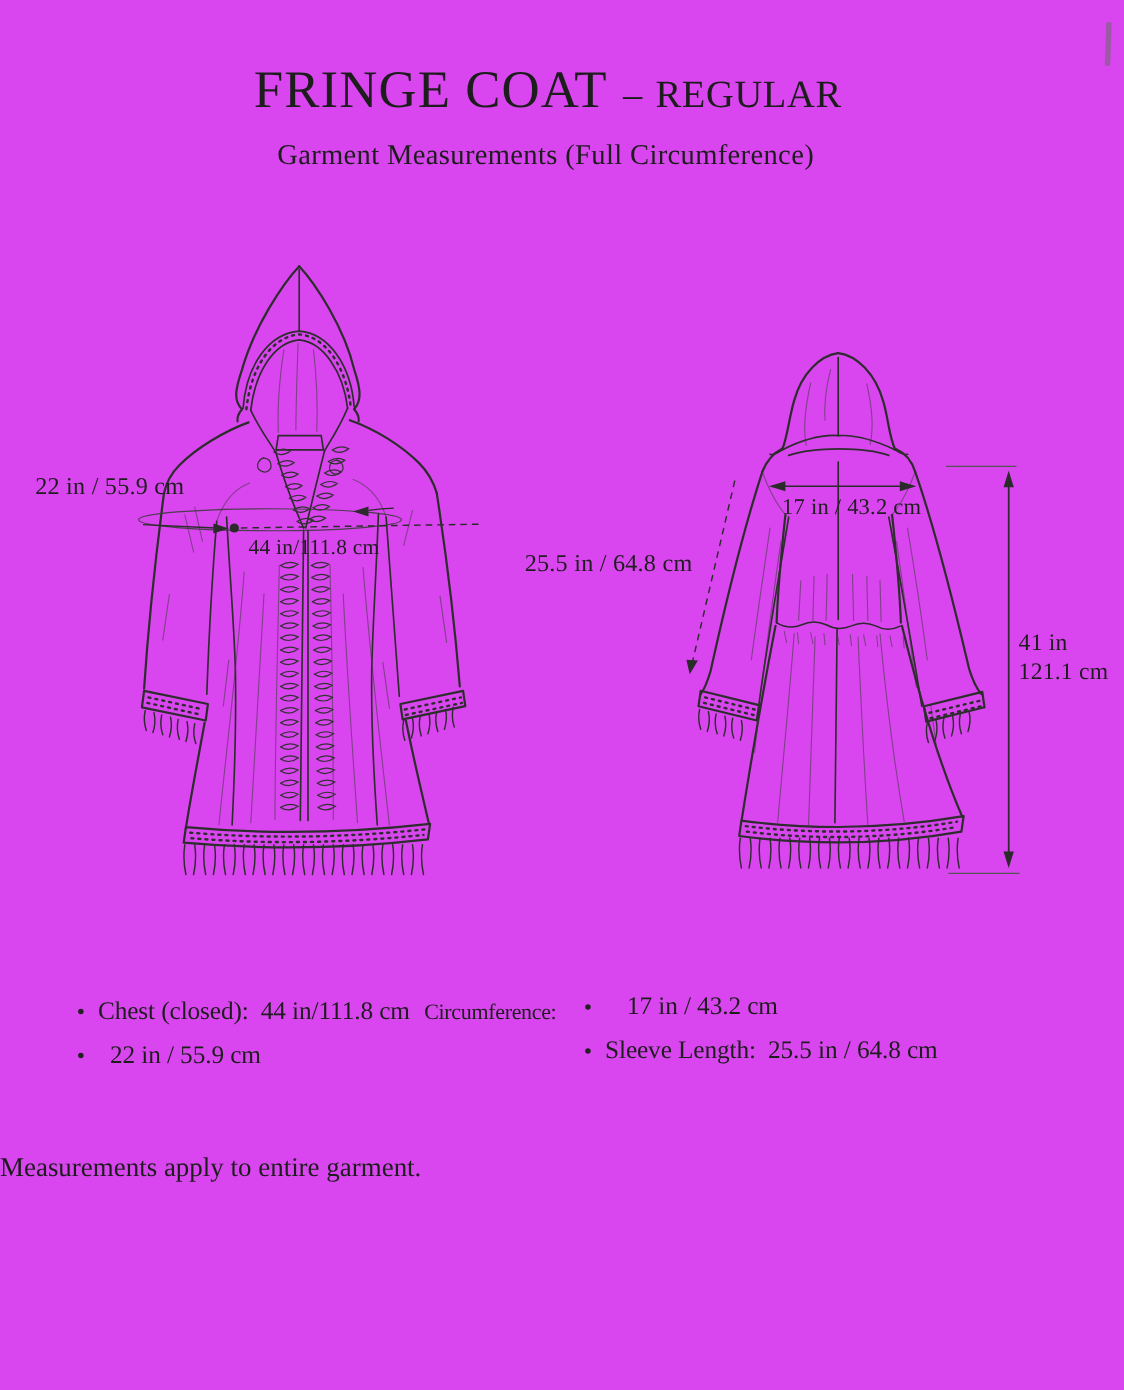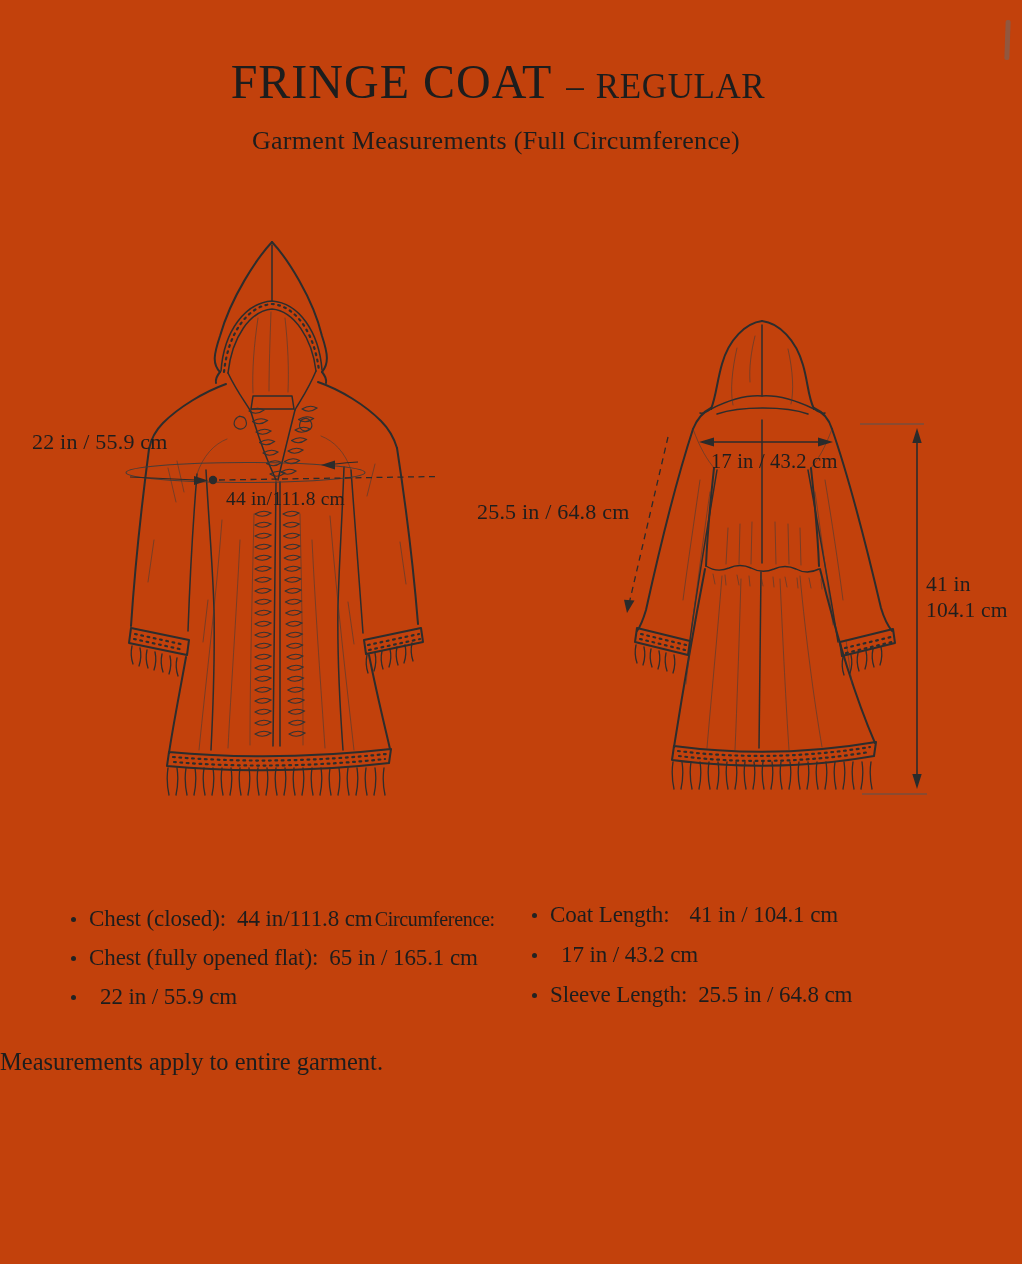--- a/index.html
+++ b/index.html
@@ -1,16 +1,16 @@
 <!DOCTYPE html>
 <html><head>
 <meta charset="utf-8">
 <style>
   html,body{margin:0;padding:0;background:#ffffff;}
-  .page{position:relative;width:1022px;height:1264px;background:#c2410c;
+  .page{position:relative;width:1022px;height:1264px;background:#d946ef;
         font-family:"Liberation Serif",serif;color:#1d1d1d;overflow:hidden;}
   .art{position:absolute;left:0;top:0;}
 
   
   .hdr{position:absolute;top:54px;left:0;width:100%;text-align:center;
        padding-right:26px;box-sizing:border-box;}
   .t-main{font-size:48px;letter-spacing:1px;}
   .t-sep{font-size:35px;margin:0 8px 0 10px;}
   .t-var{font-size:35px;letter-spacing:.6px;}
   .subtitle{position:absolute;top:126px;left:0;width:100%;text-align:center;
@@ -27,21 +27,21 @@
   
   .spec-col{position:absolute;display:flex;flex-direction:column;gap:13px;
             font-size:23px;letter-spacing:-.1px;}
   .col-left{left:71px;top:906px;}
   .col-right{left:532px;top:902px;gap:14px;}
   .spec-row{display:flex;align-items:baseline;white-space:nowrap;line-height:26px;}
   .bullet{width:5px;height:5px;border-radius:50%;background:#222;
           margin-right:13px;align-self:center;flex:none;}
   .spec-value{margin-left:11px;}
   .col-right .spec-row:first-child .spec-value{margin-left:20px;}
-  .spec-suffix{margin-left:2px;font-size:20px;letter-spacing:-.3px;}
+  .spec-suffix{margin-left:13px;font-size:20px;letter-spacing:-.3px;}
   .spec-suffix:empty{display:none;}
 
   
   .notes{position:absolute;top:1048px;left:0;width:1002px;
          font-size:24.5px;}
   .note-line{margin-bottom:12px;line-height:27px;}
 
   .artifact{position:absolute;left:1005px;top:20px;width:5px;height:40px;
             background:#6a6a6a;opacity:.55;border-radius:2px;transform:rotate(2deg);}
 
@@ -199,50 +199,38 @@
     <span class="t-var">REGULAR</span>
   </div>
   <div class="subtitle">Garment Measurements (Full Circumference)</div>
 
   <div class="meas m-upperarm">22 in / 55.9 cm</div>
   <div class="meas m-chest">44 in/111.8 cm</div>
   <div class="meas m-sleeve">25.5 in / 64.8 cm</div>
   <div class="meas m-shoulder">17 in / 43.2 cm</div>
   <div class="meas m-len">
     <div>41 in</div>
-    <div>104.1 cm</div>
+    <div>121.1 cm</div>
   </div>
 
   <div class="spec-col col-left">
     <div class="spec-row">
       <span class="bullet"></span>
       <span>Chest (closed):</span>
       <span class="spec-value">44 in/111.8 cm</span>
       <span class="spec-suffix">Circumference:</span>
     </div>
     <div class="spec-row">
       <span class="bullet"></span>
-      <span>Chest (fully opened flat):</span>
-      <span class="spec-value">65 in / 165.1 cm</span>
-
-    </div>
-    <div class="spec-row">
-      <span class="bullet"></span>
       <span class="spec-value">22 in / 55.9 cm</span>
 
     </div>
   </div>
 
   <div class="spec-col col-right">
-    <div class="spec-row">
-      <span class="bullet"></span>
-      <span>Coat Length:</span>
-      <span class="spec-value">41 in / 104.1 cm</span>
-
-    </div>
     <div class="spec-row">
       <span class="bullet"></span>
       <span class="spec-value">17 in / 43.2 cm</span>
 
     </div>
     <div class="spec-row">
       <span class="bullet"></span>
       <span>Sleeve Length:</span>
       <span class="spec-value">25.5 in / 64.8 cm</span>
 

